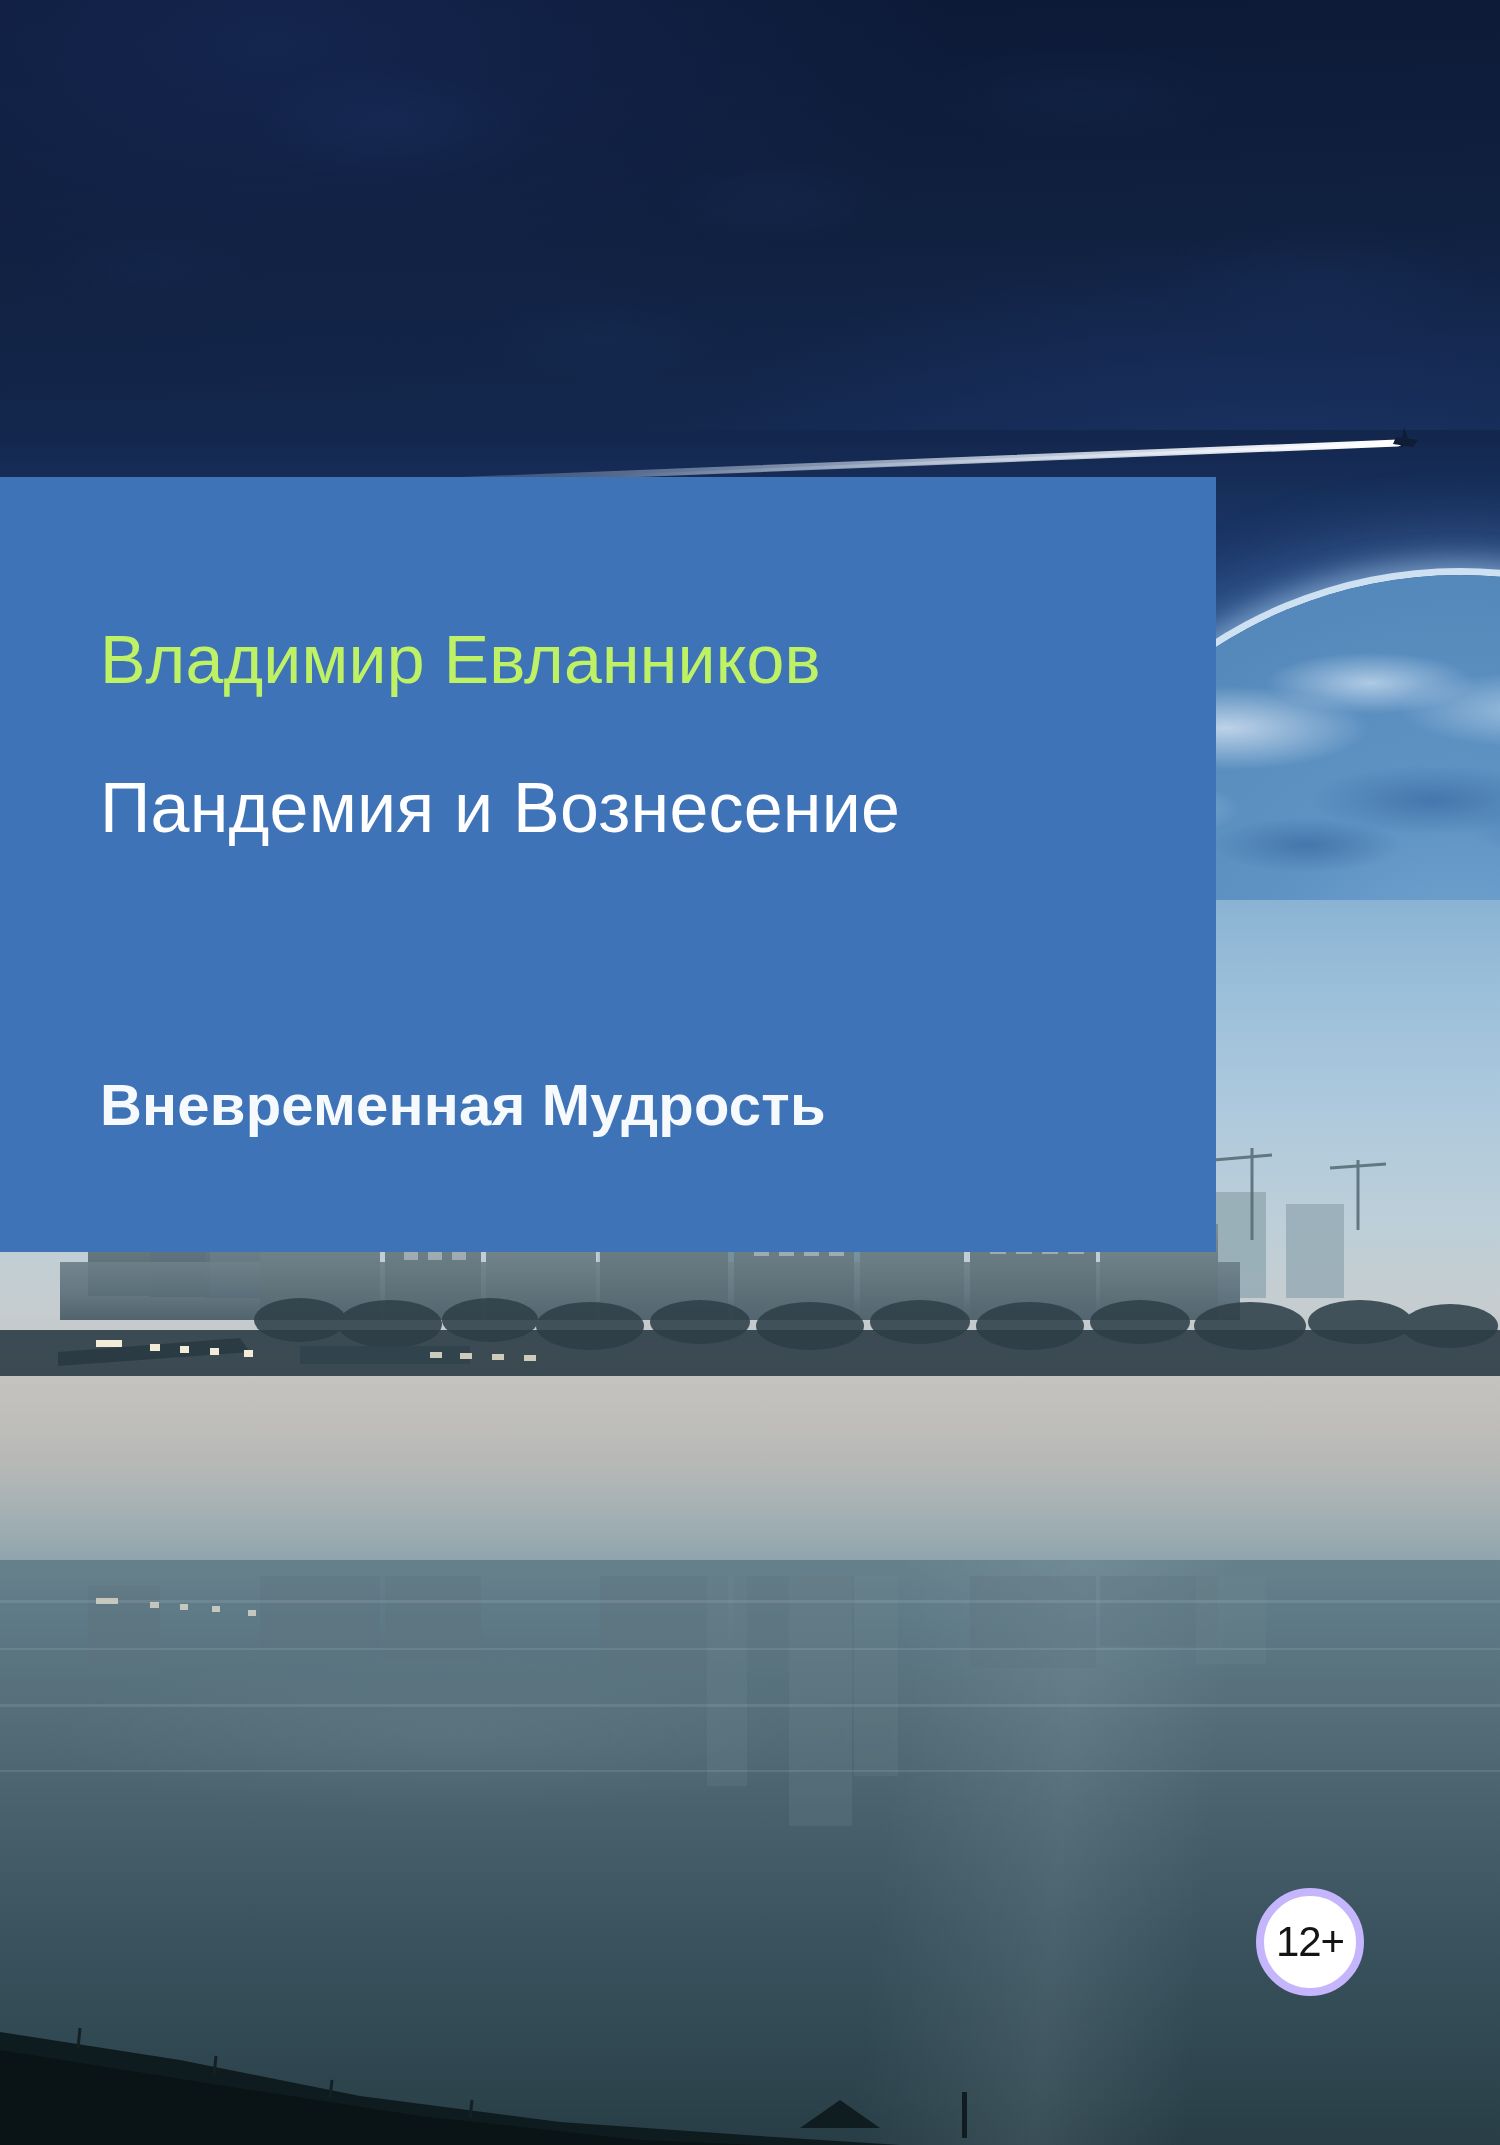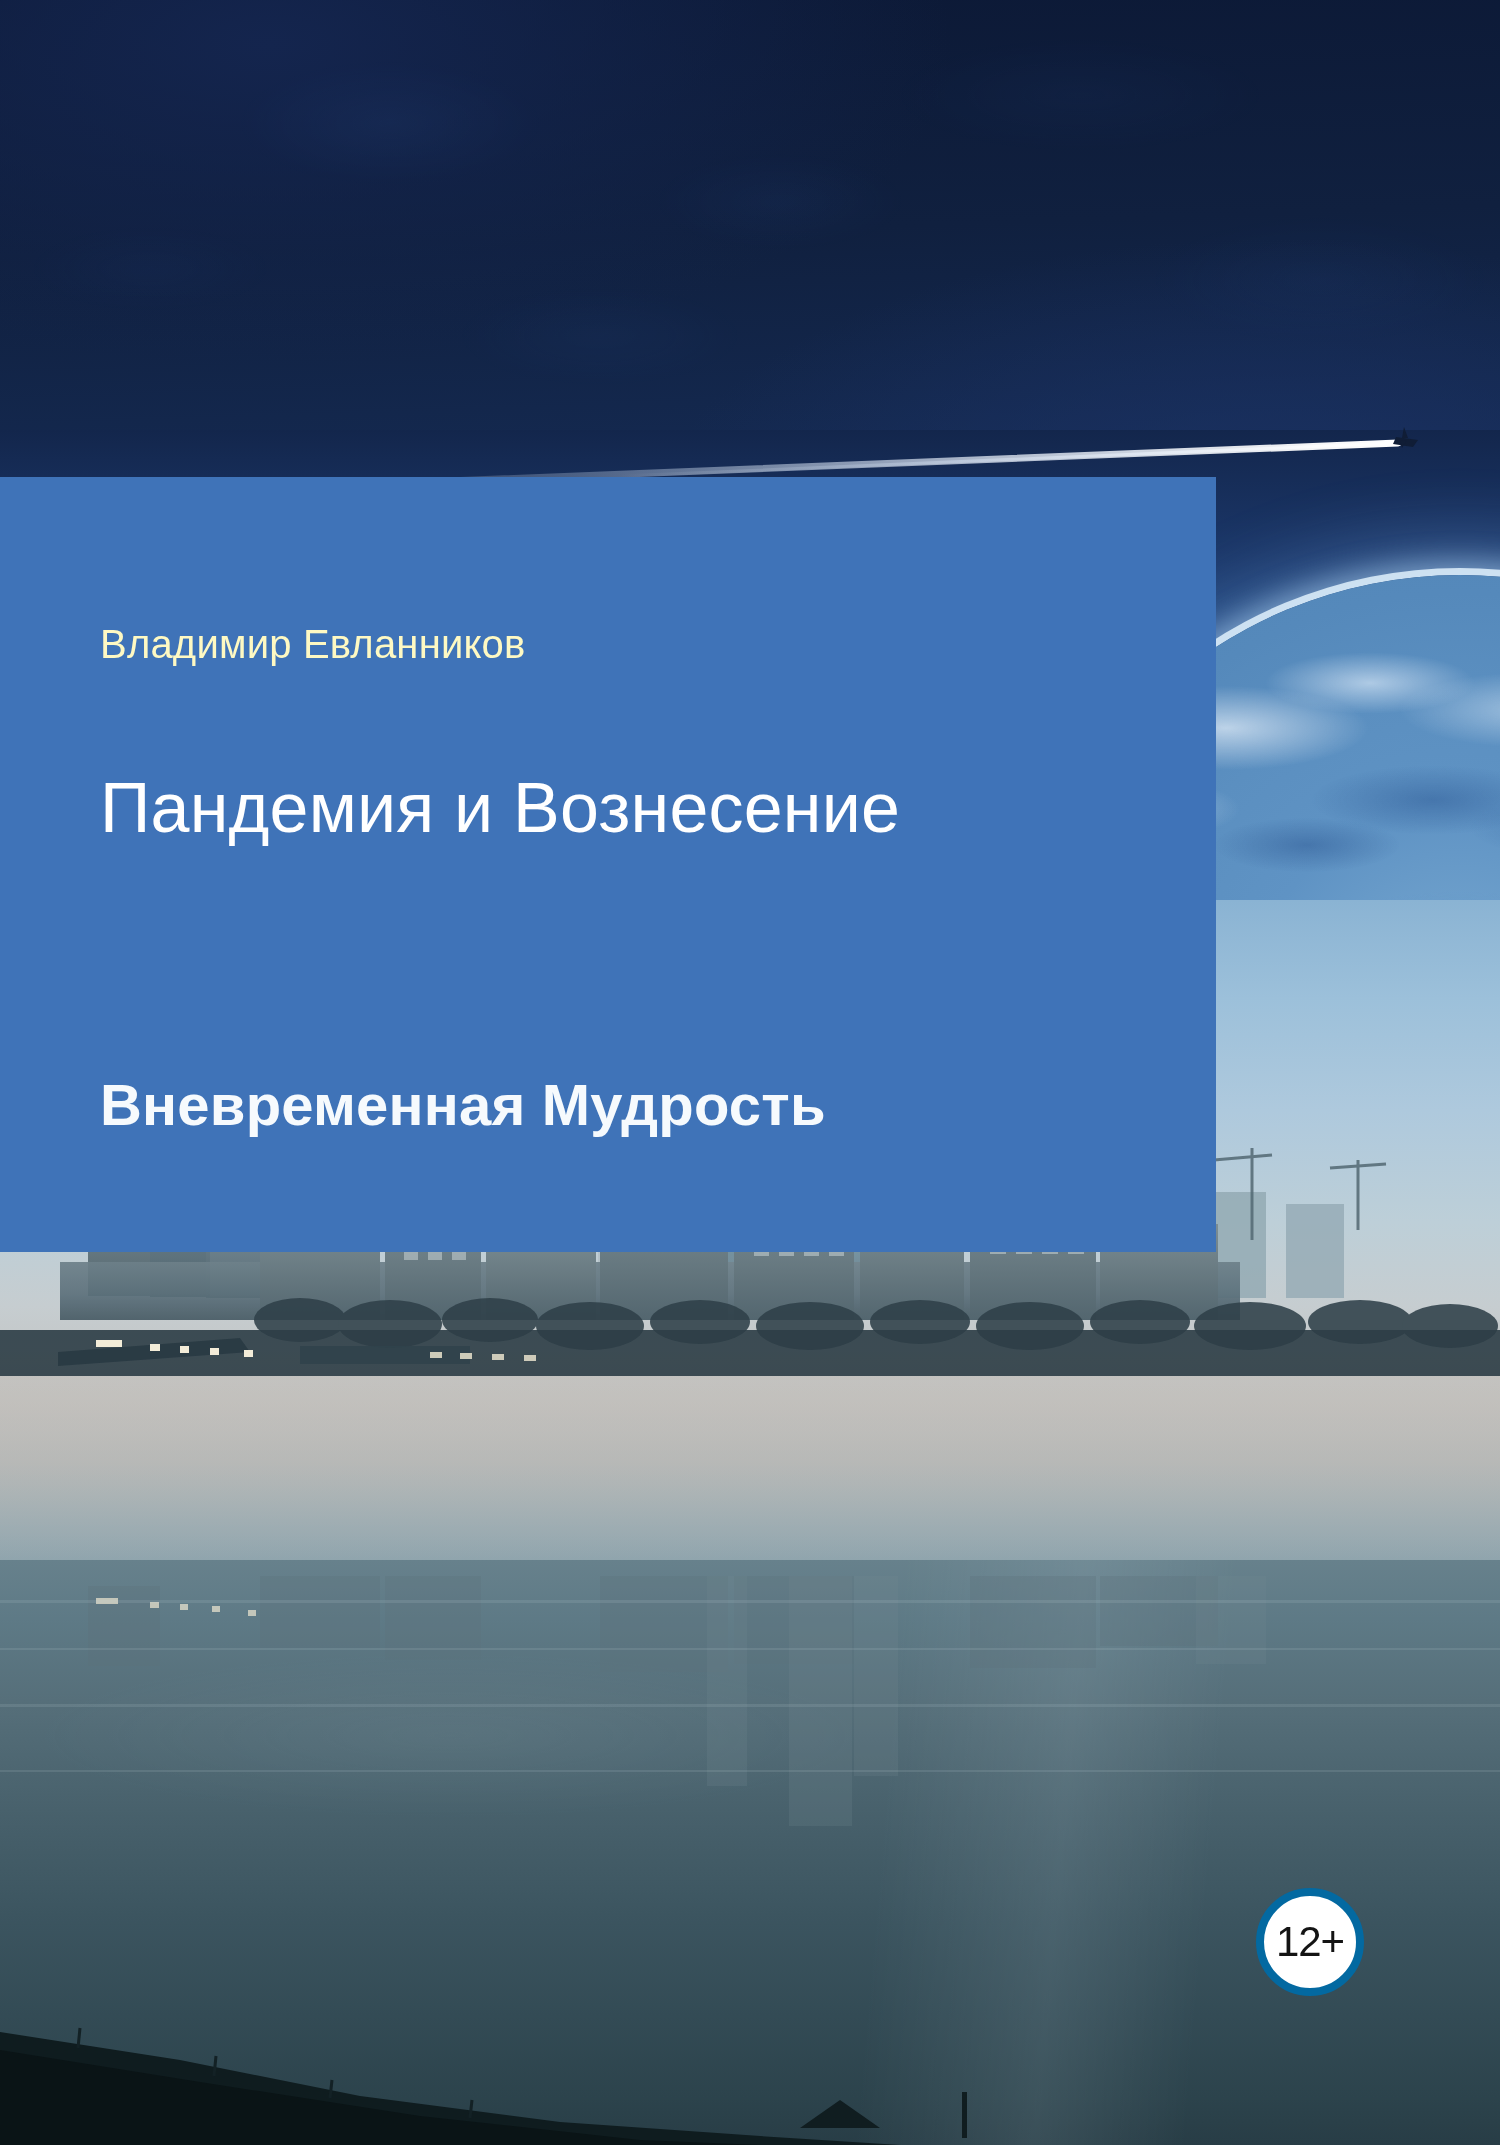--- a/index.html
+++ b/index.html
@@ -164,22 +164,22 @@
   
   .panel {
     position: absolute;
     left: 0;
     top: 477px;
     width: 1216px;
     height: 775px;
     background: #3f73b8;
   }
   .author {
-    color: #fef9c3;
-    font-size: 40px;
+    color: #bef264;
+    font-size: 68px;
     font-weight: 400;
     letter-spacing: .2px;
     line-height: 1.1;
     position: absolute;
     left: 100px;
     top: 622px;
     white-space: nowrap;
   }
   .title {
     color: #ffffff;
@@ -207,21 +207,21 @@
 
   
   .age-badge {
     position: absolute;
     left: 1256px;
     top: 1888px;
     width: 108px;
     height: 108px;
     border-radius: 50%;
     background: #ffffff;
-    border: 8px solid #0369a1;
+    border: 8px solid #c4b5fd;
     box-sizing: border-box;
     display: flex;
     align-items: center;
     justify-content: center;
   }
   .age-badge span {
     color: #141414;
     font-size: 42px;
     font-weight: 400;
     line-height: 1;

